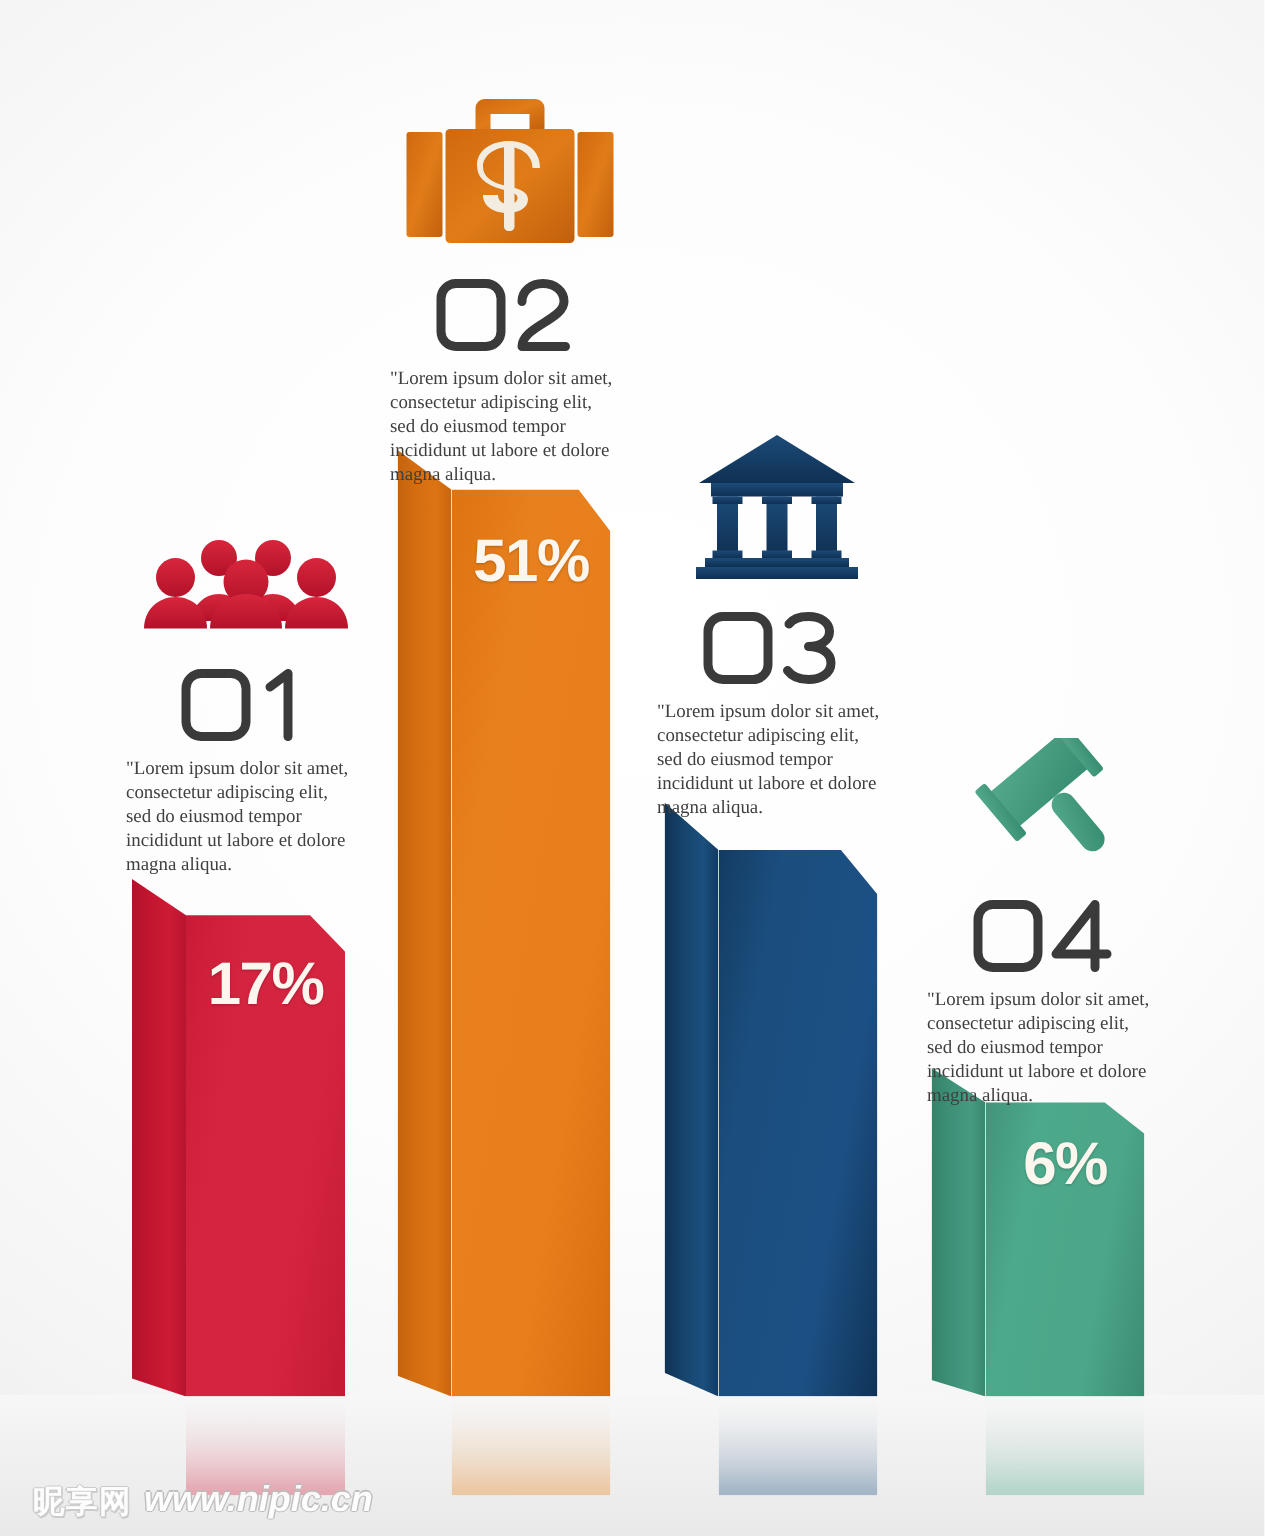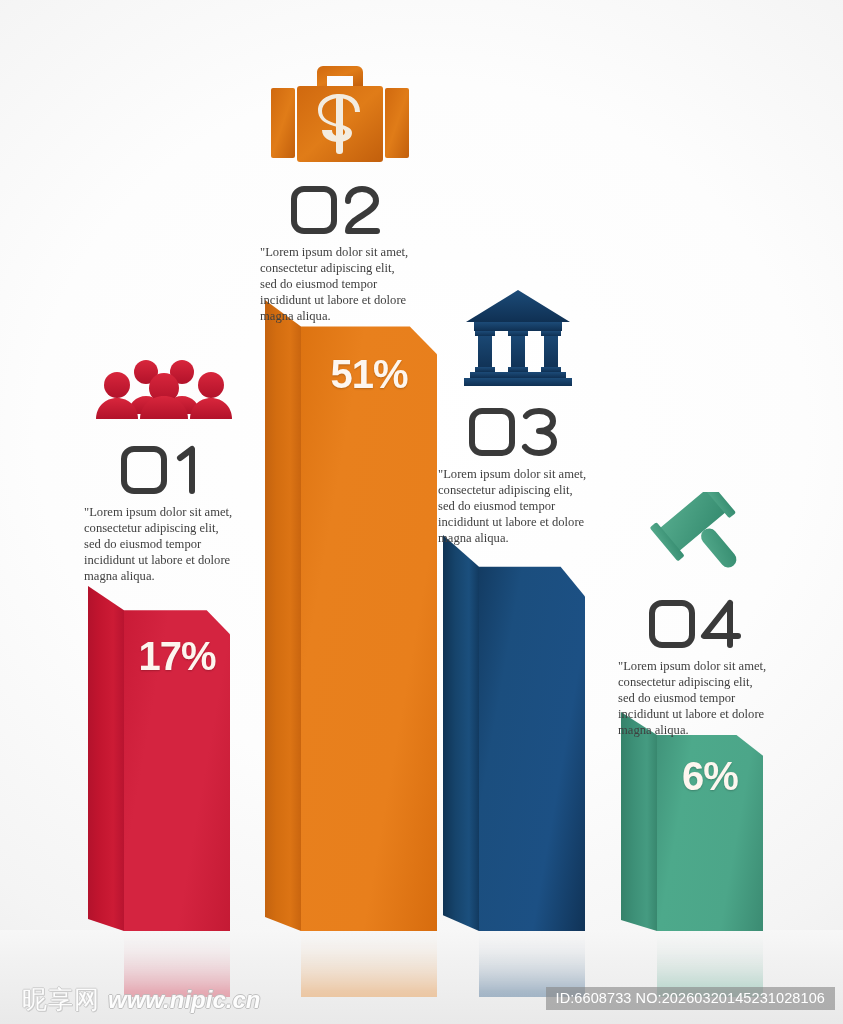--- a/index.html
+++ b/index.html
@@ -140,22 +140,22 @@
     position: absolute;
     left: 22px;
     bottom: 12px;
     display: flex;
     align-items: flex-end;
     gap: 8px;
     opacity: .92;
   }
   #wm-cn {
     font-family: "DejaVu Sans", sans-serif;
-    font-size: 25px;
-    font-weight: 400;
+    font-size: 21px;
+    font-weight: 700;
     color: #ffffff;
     letter-spacing: 1px;
     text-shadow:
       1px 0 0 #c9c9c9, -1px 0 0 #c9c9c9,
       0 1px 0 #c9c9c9, 0 -1px 0 #c9c9c9,
       1px 1px 0 #c9c9c9;
     line-height: 1;
   }
   #wm-url {
     font-family: Liberation Sans, sans-serif;
@@ -188,21 +188,21 @@
 
   <div id="floor"></div>
 
   <div class="bar" id="bar-01" style="left:88px; top:586px; width:142px; height:345px;">
     <div class="face-left"></div>
     <div class="face-front"></div>
     <div class="reflect"></div>
     <div class="pct" style="top:48px;text-align:center;">17%</div>
   </div>
 
-  <div class="bar" id="bar-02" style="left:265px; top:300px; width:172px; height:631px;">
+  <div class="bar" id="bar-02" style="left:265px; top:300px; width:142px; height:631px;">
     <div class="face-left"></div>
     <div class="face-front"></div>
     <div class="reflect"></div>
     <div class="pct" style="top:52px;">51%</div>
   </div>
 
   <div class="bar" id="bar-03" style="left:443px; top:535px; width:142px; height:396px;">
     <div class="face-left"></div>
     <div class="face-front"></div>
     <div class="reflect"></div>
@@ -378,16 +378,15 @@
 sed do eiusmod tempor
 incididunt ut labore et dolore
 magna aliqua.</div>
   </div>
 
   <div id="watermark">
     <div id="wm-logo">
       <span id="wm-cn">昵享网</span>
       <span id="wm-url">www.nipic.cn</span>
     </div>
-    <div id="wm-id">ID:6608733 NO:20260320145231028106</div>
   </div>
 
 </div>
 
 </body></html>

